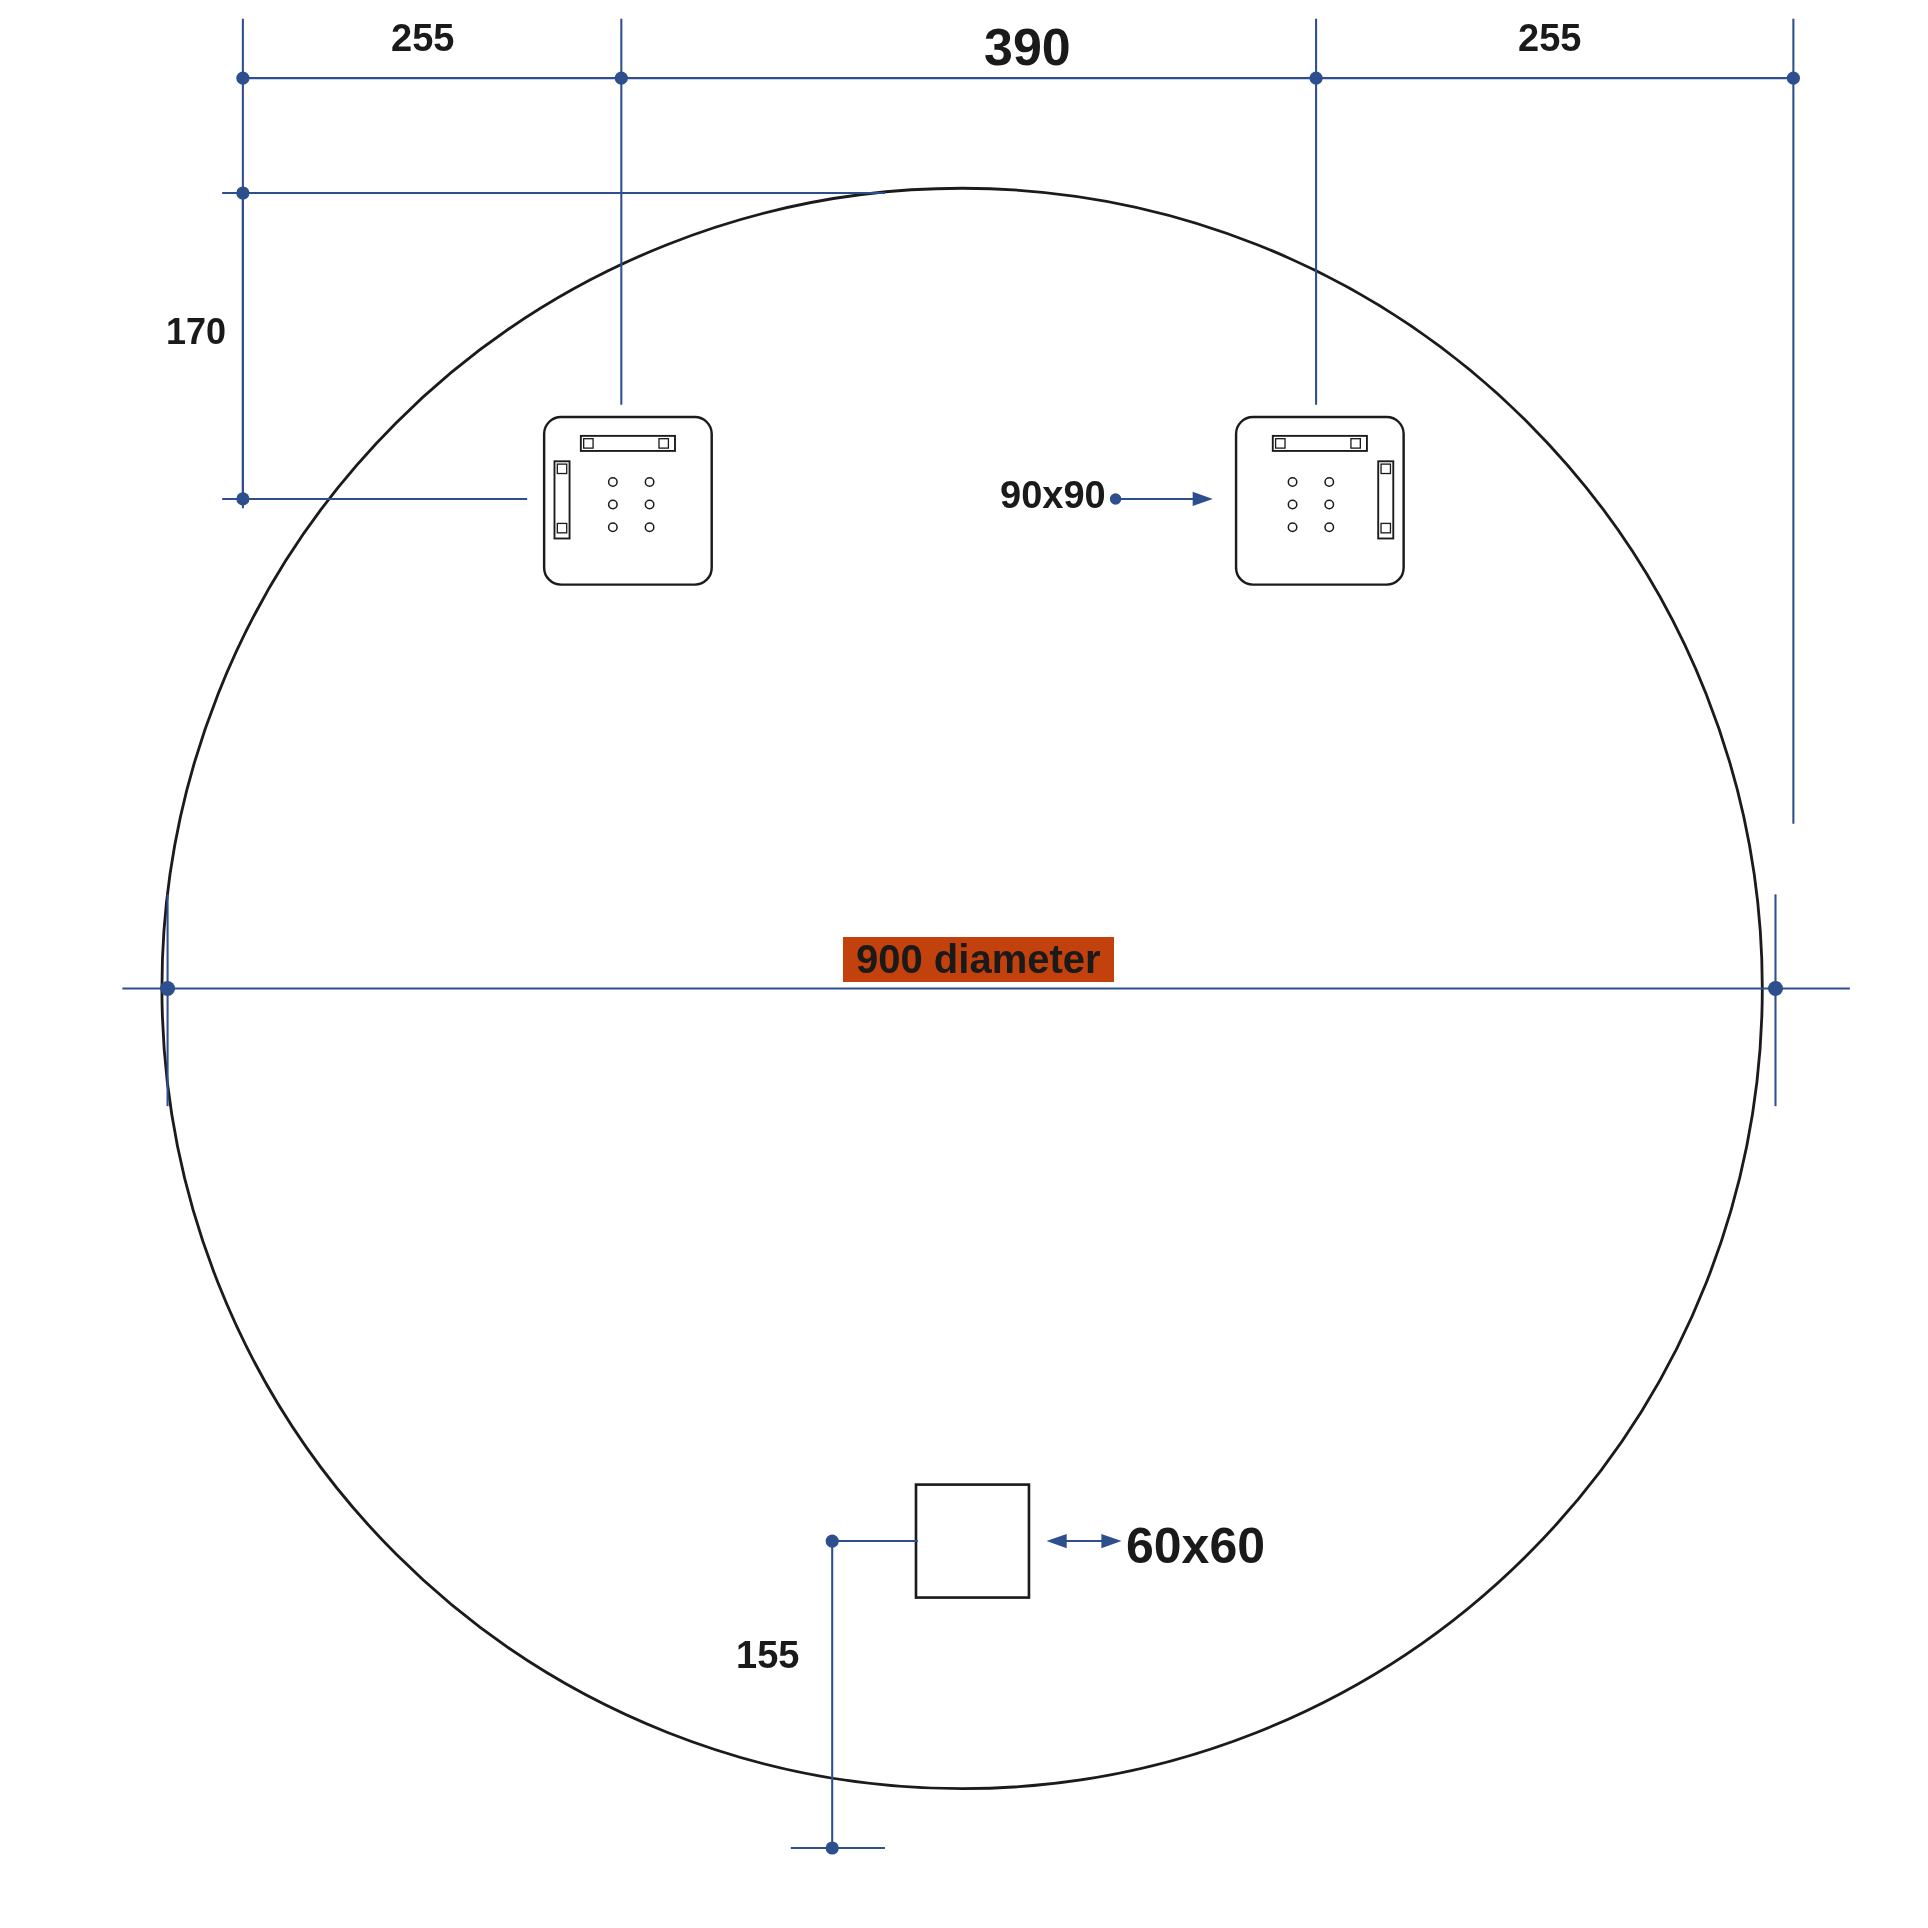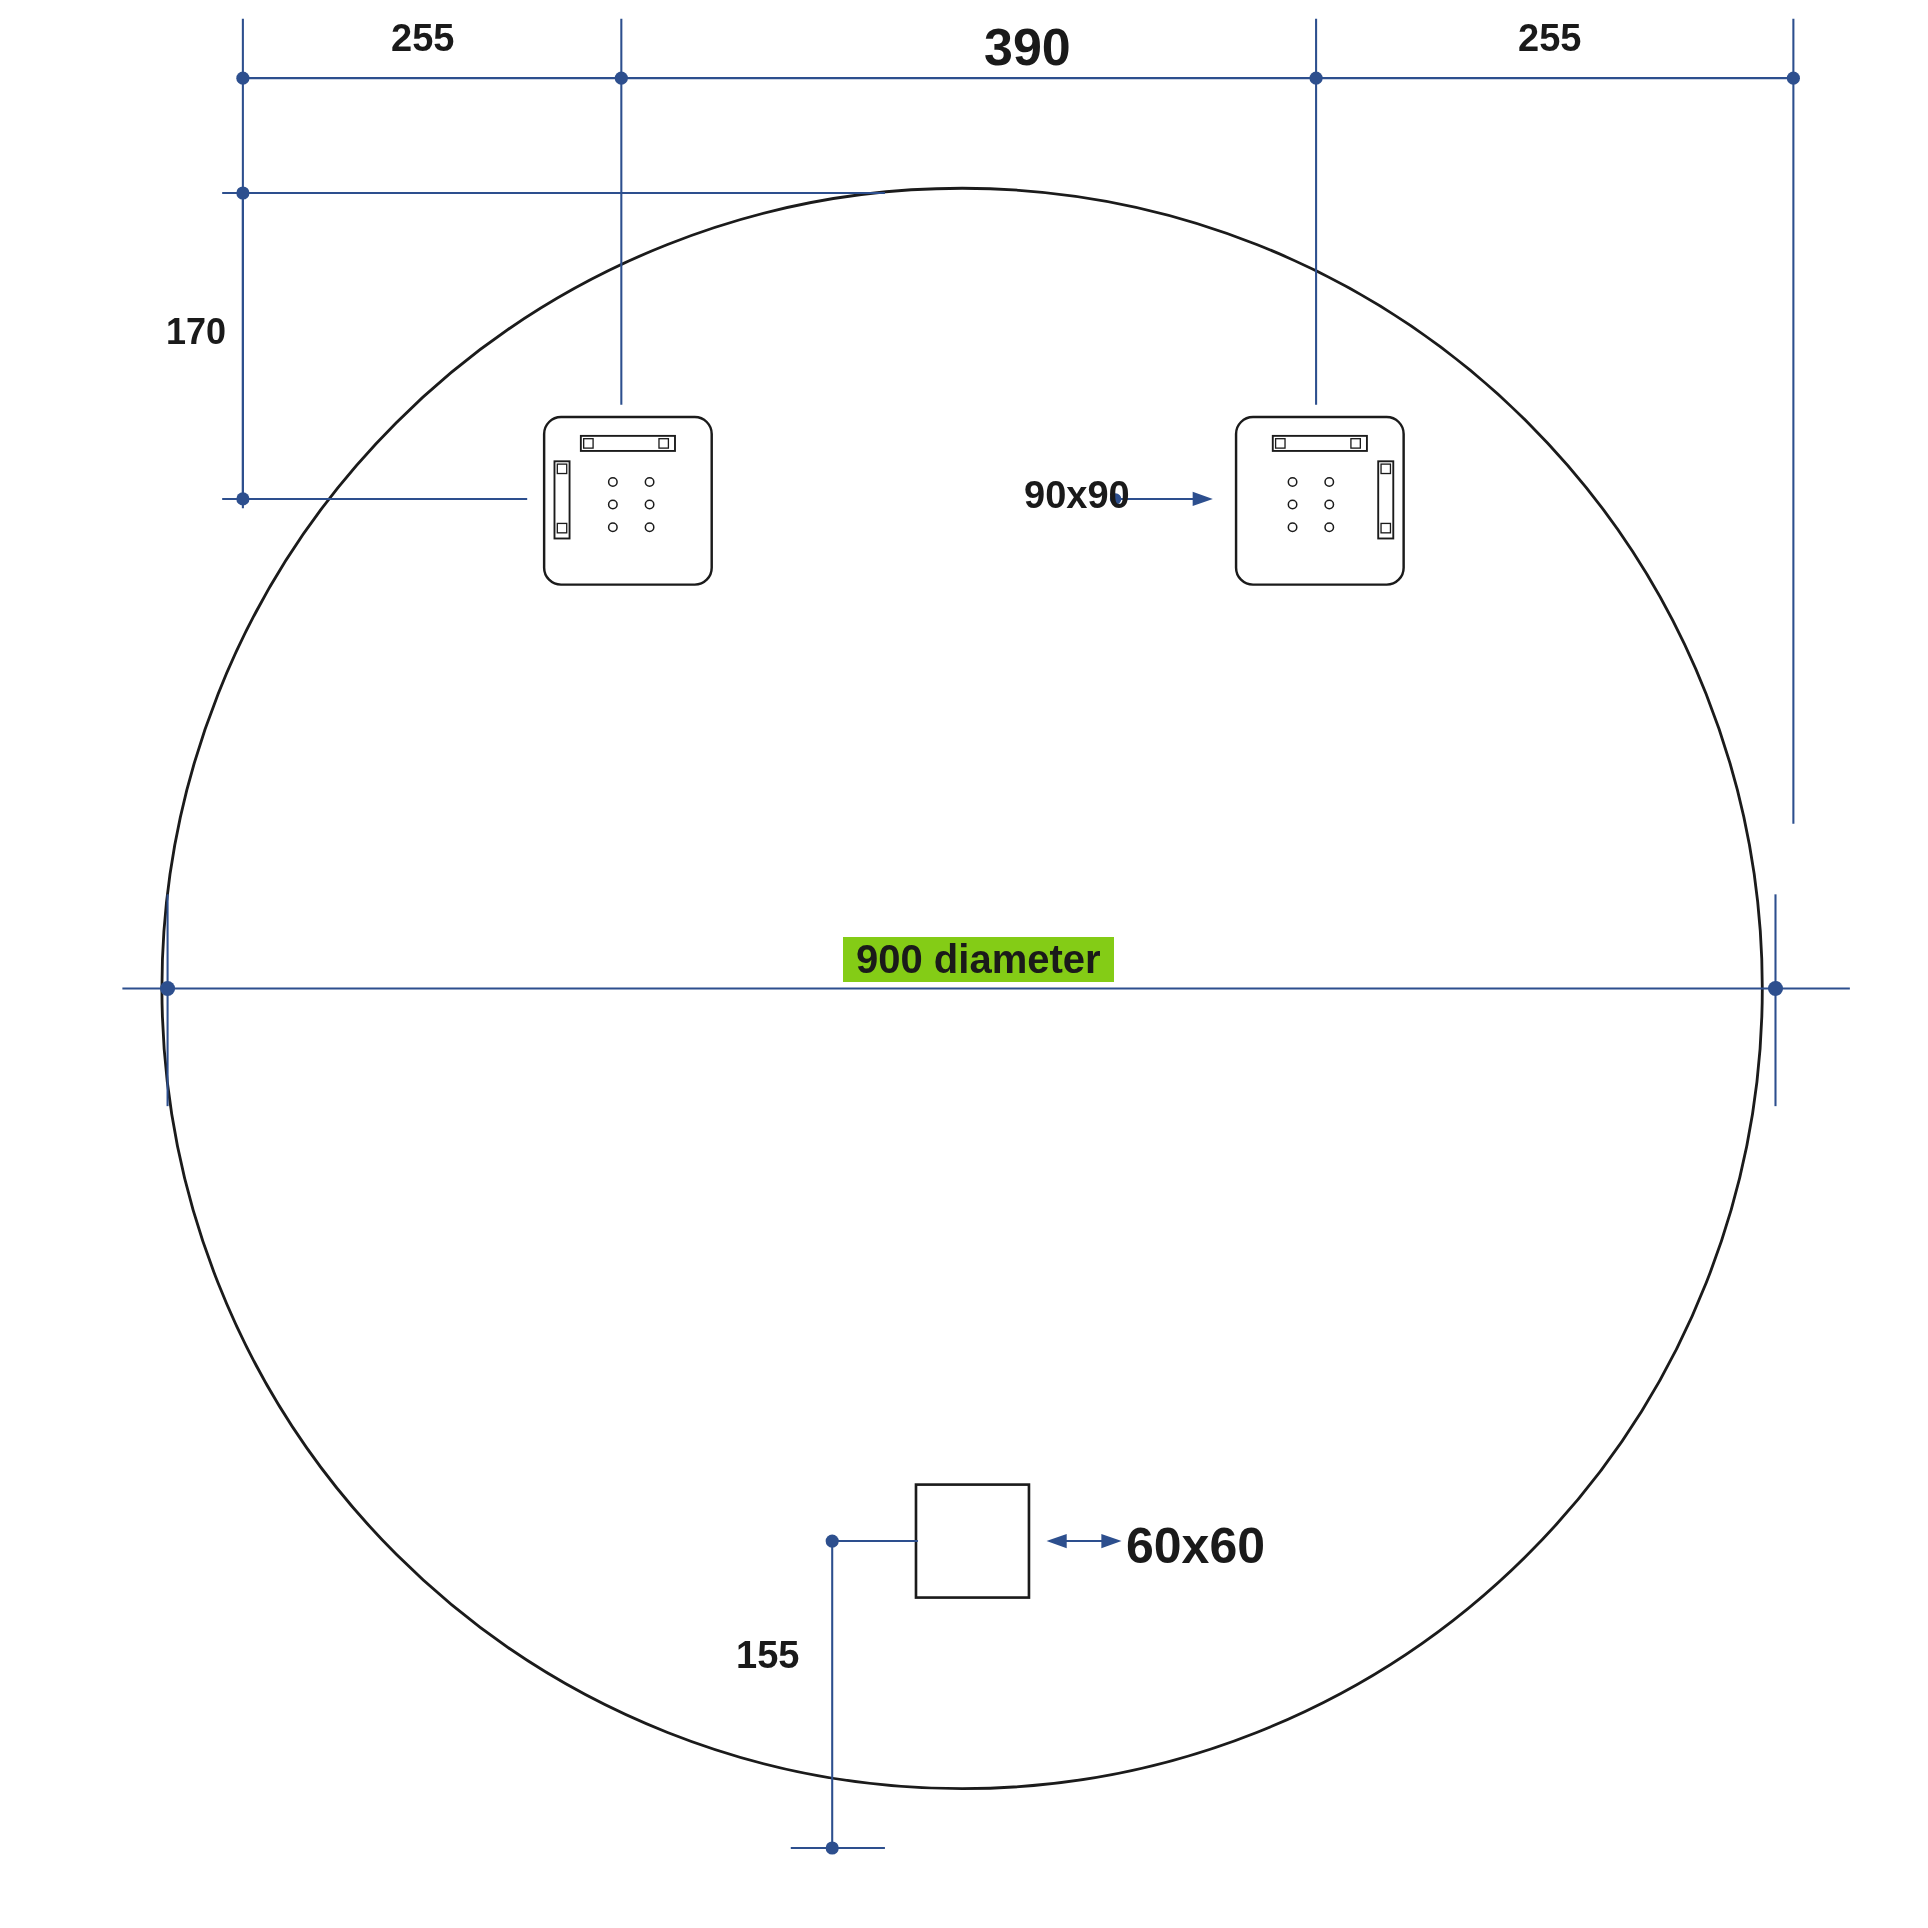--- a/index.html
+++ b/index.html
@@ -146,23 +146,23 @@
   </svg>
 
   <div class="dim-label" style="left:391px; top:17px; font-size:38px;">255</div>
 
   <div class="dim-label" style="left:984px; top:17px; font-size:52px;">390</div>
 
   <div class="dim-label" style="left:1518px; top:17px; font-size:38px;">255</div>
 
   <div class="dim-label" style="left:166px; top:311px; font-size:36px;">170</div>
 
-  <div class="dim-label" style="left:1024px; top:474px; font-size:38px;">90x90</div>
+  <div class="dim-label" style="left:1000px; top:474px; font-size:38px;">90x90</div>
 
-  <div class="dim-label" style="left:843px; top:937px; font-size:40px; background:#84cc16; padding:0 13px;">900 diameter</div>
+  <div class="dim-label" style="left:843px; top:937px; font-size:40px; background:#c2410c; padding:0 13px;">900 diameter</div>
 
   <div class="dim-label" style="left:1126px; top:1517px; font-size:50px;">60x60</div>
 
   <div class="dim-label" style="left:736px; top:1634px; font-size:38px;">155</div>
 
 
 </div>
 
 
 </body></html>

